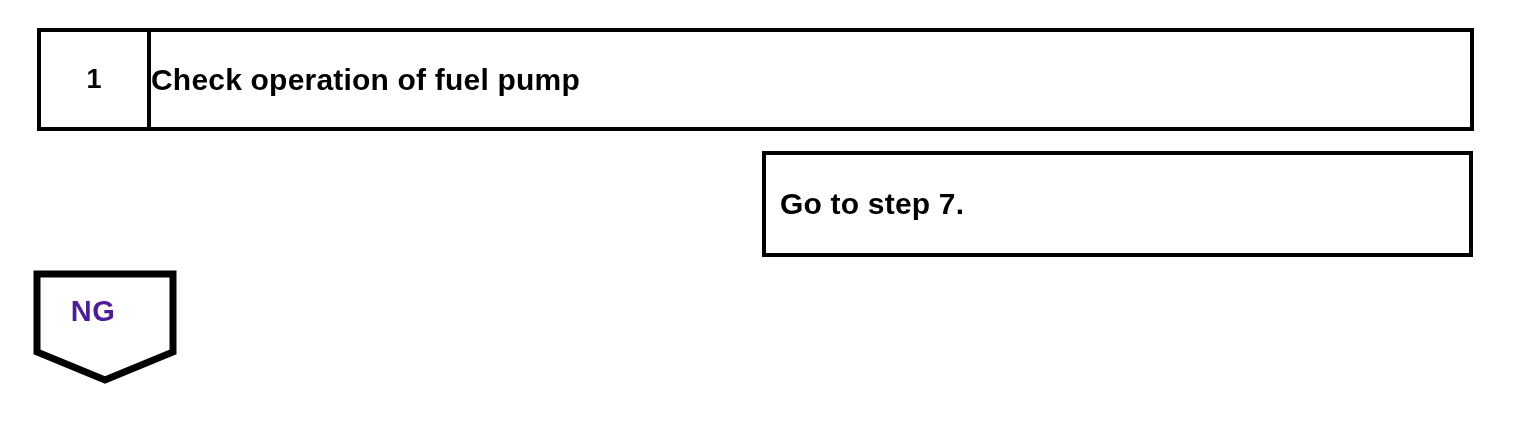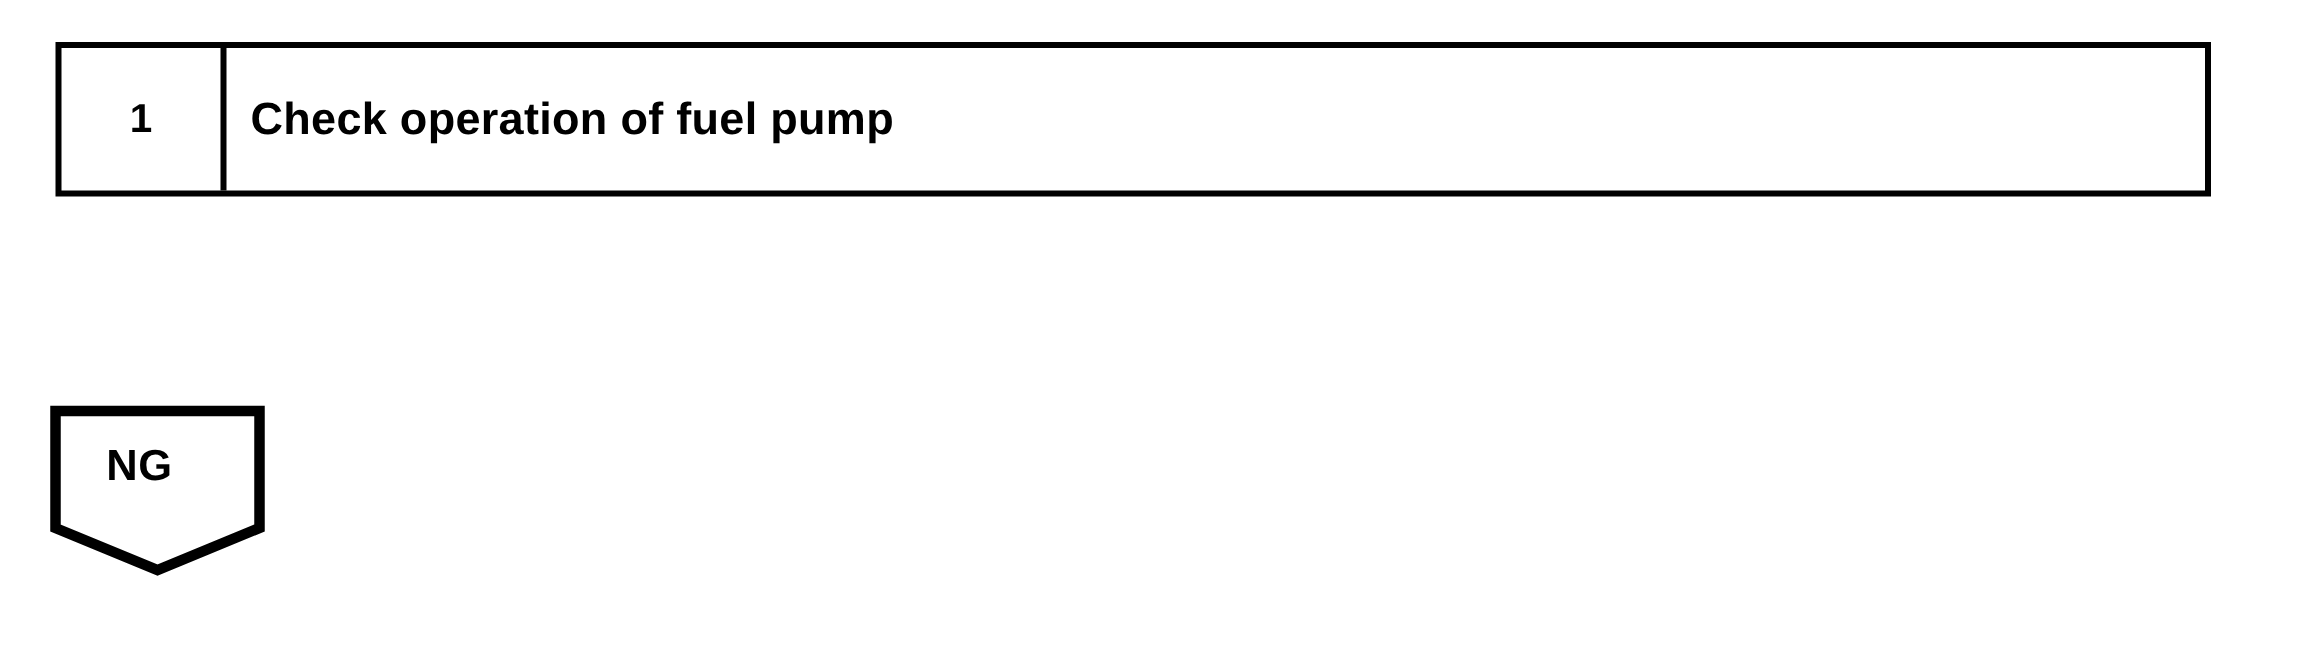--- a/index.html
+++ b/index.html
@@ -48,21 +48,20 @@
   .step-number-text {
     font-size: 27px;
     font-weight: bold;
     color: #000000;
     letter-spacing: 0px;
   }
   .step-desc-cell {
     flex: 1;
     display: flex;
     align-items: center;
-    padding-left: 16px;
     box-sizing: border-box;
   }
   .step-desc-text {
     font-size: 30px;
     font-weight: bold;
     color: #000000;
     letter-spacing: 0.2px;
     white-space: nowrap;
   }
 
@@ -133,39 +132,42 @@
     position: absolute;
     left: 0;
     top: 0;
     width: 120px;
     height: 82px;
     display: flex;
     align-items: center;
     justify-content: center;
     font-size: 29px;
     font-weight: bold;
-    color: #000000;
+    color: #4c1d95;
     letter-spacing: 0.5px;
   }
 </style>
 </head>
 <body>
 
 <div id="canvas">
 
   <div class="step-row">
     <div class="step-number-cell">
       <span class="step-number-text">1</span>
     </div>
     <div class="step-desc-cell">
       <span class="step-desc-text">Check operation of fuel pump</span>
     </div>
   </div>
 
 
+  <div class="result-box">
+    <span class="result-box-text">Go to step 7.</span>
+  </div>
 
   <div class="ng-shape">
     <svg viewBox="0 0 144 114" xmlns="http://www.w3.org/2000/svg">
       <polygon points="4,4 140,4 140,82 72,110 4,82" fill="#ffffff" stroke="#000000" stroke-width="7" stroke-linejoin="miter"></polygon>
     </svg>
     <span class="ng-shape-label">NG</span>
   </div>
 
 </div>
 

